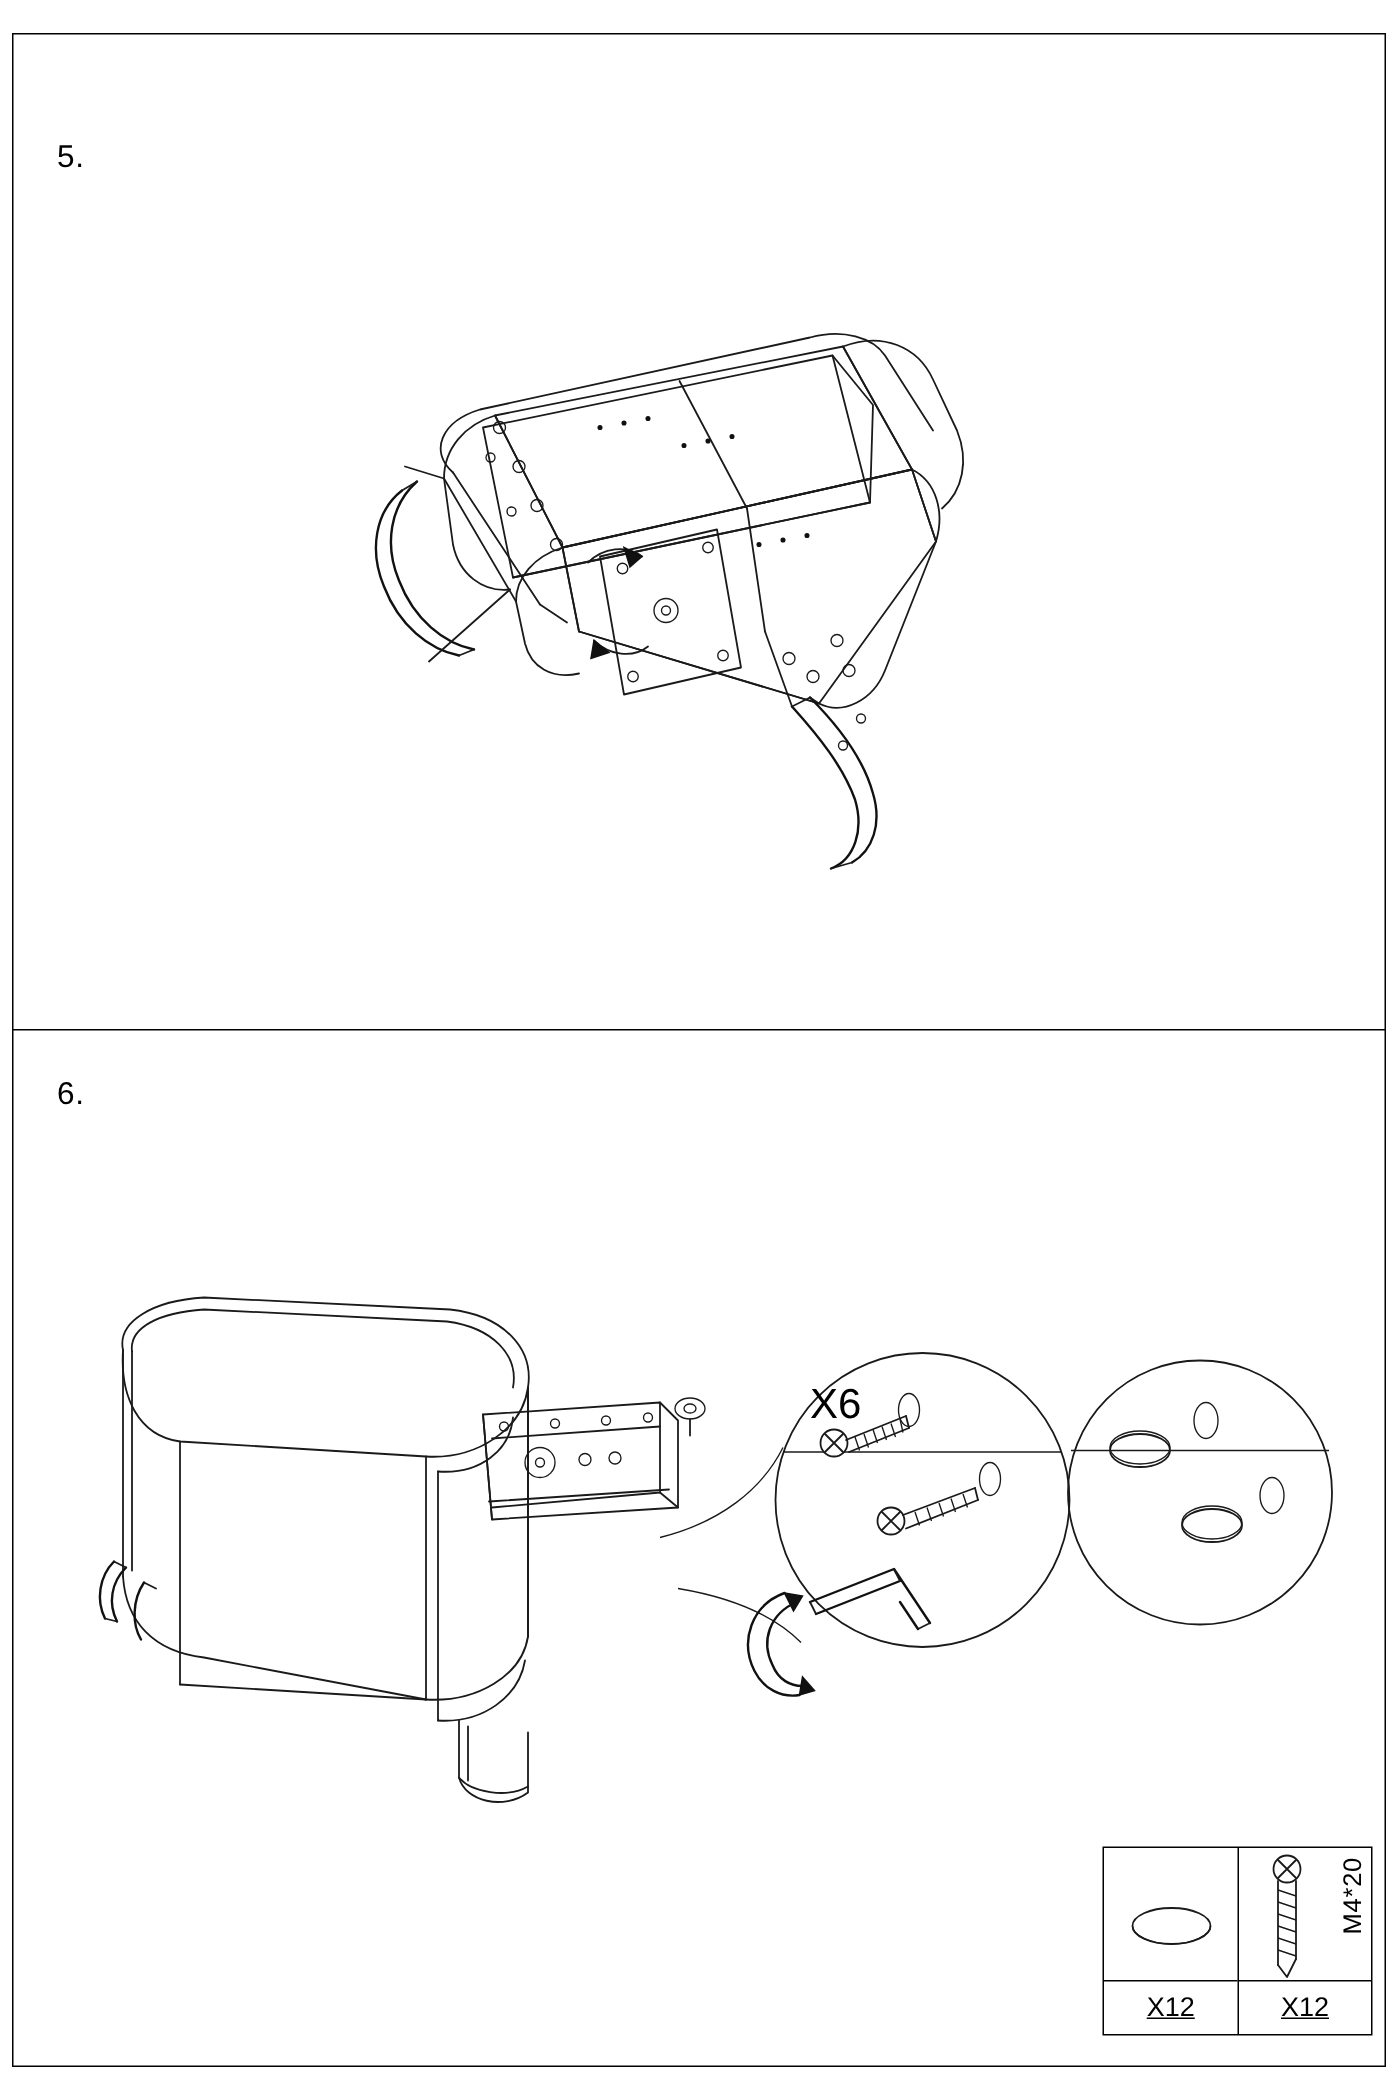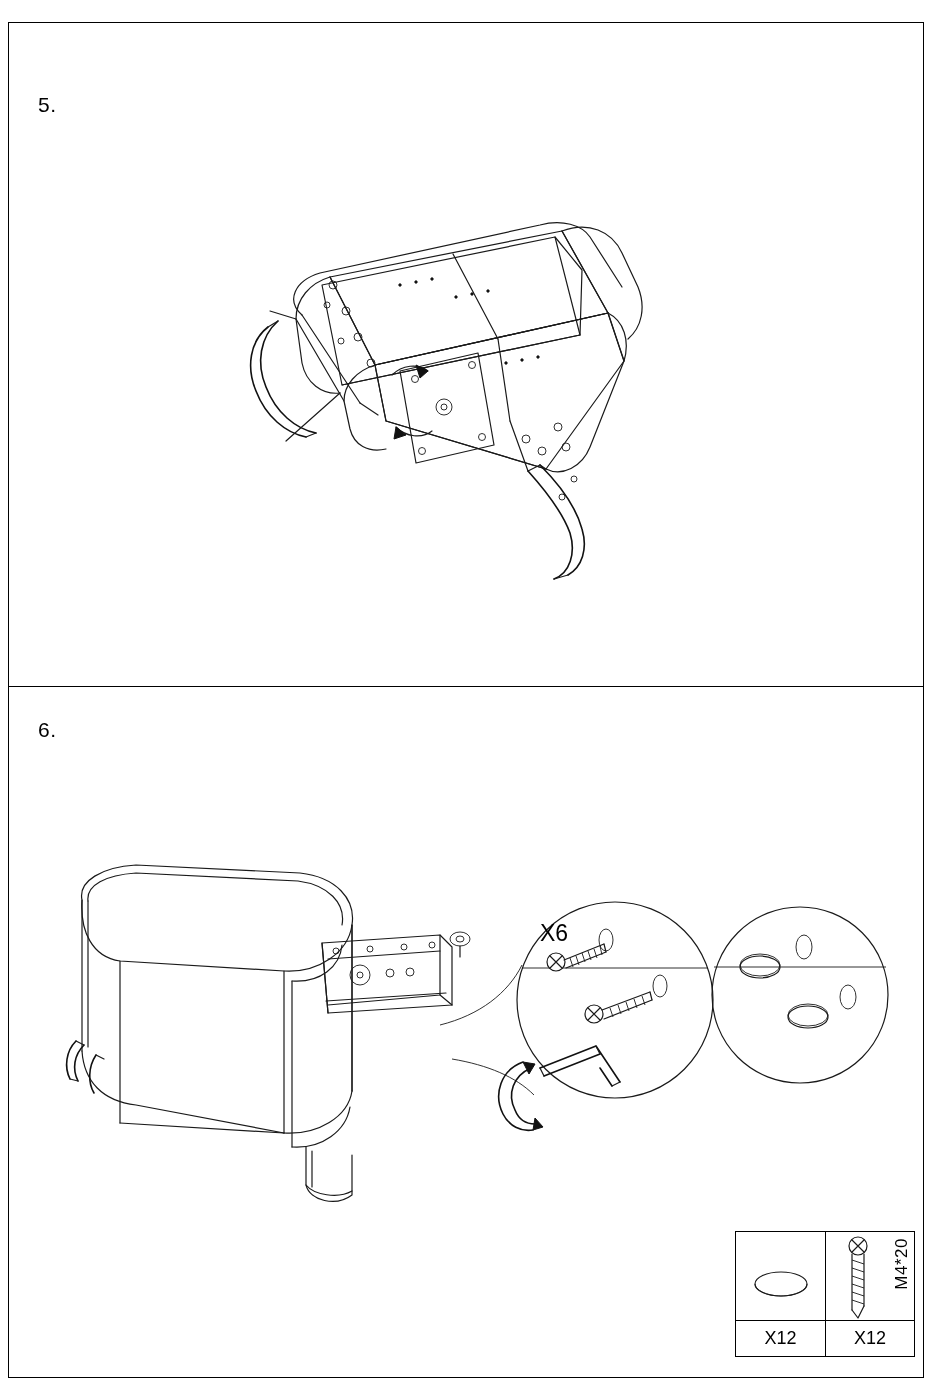--- a/index.html
+++ b/index.html
@@ -44,21 +44,21 @@
     font-family: "Liberation Sans", sans-serif;
     letter-spacing: 0.5px;
   }
   #step5-label { left: 38px; top: 93px; }
   #step6-label { left: 38px; top: 718px; }
 
   .callout-x6 {
     position: absolute;
     left: 540px;
     top: 920px;
-    font-size: 23px;
+    font-size: 28px;
   }
 
   .parts-table {
     position: absolute;
     left: 735px;
     top: 1231px;
     width: 180px;
     height: 126px;
     border: 1.3px solid #000;
     box-sizing: border-box;
@@ -82,20 +82,21 @@
     position: absolute;
     left: 0; right: 0;
     bottom: 0;
     height: 36px;
     border-top: 1.3px solid #000;
     display: flex;
     align-items: center;
     justify-content: center;
     font-size: 18px;
     box-sizing: border-box;
+    text-decoration: underline;
   }
   .vert-label {
     position: absolute;
     right: 2px;
     top: 6px;
     font-size: 17px;
     writing-mode: vertical-rl;
     transform: rotate(180deg);
     letter-spacing: 0.5px;
   }

